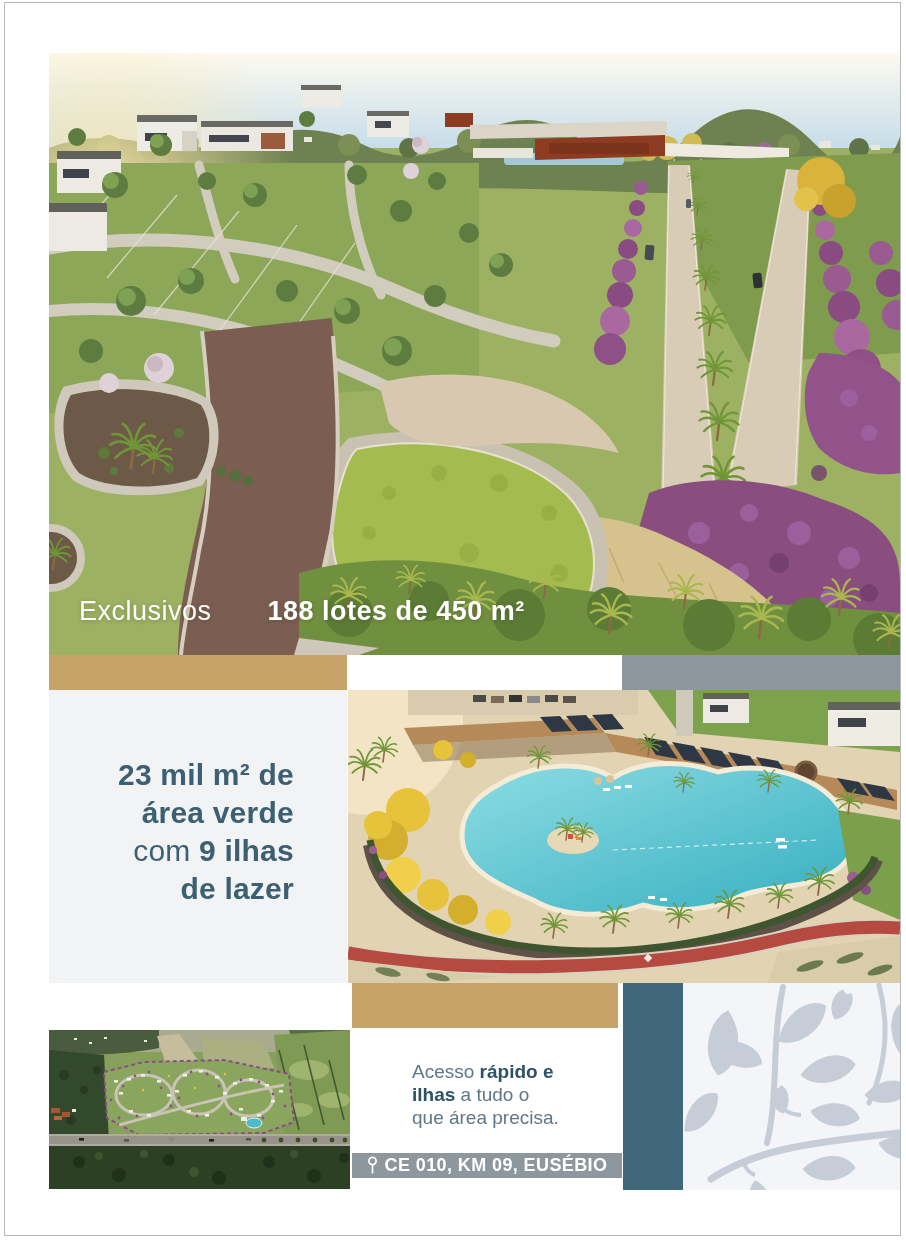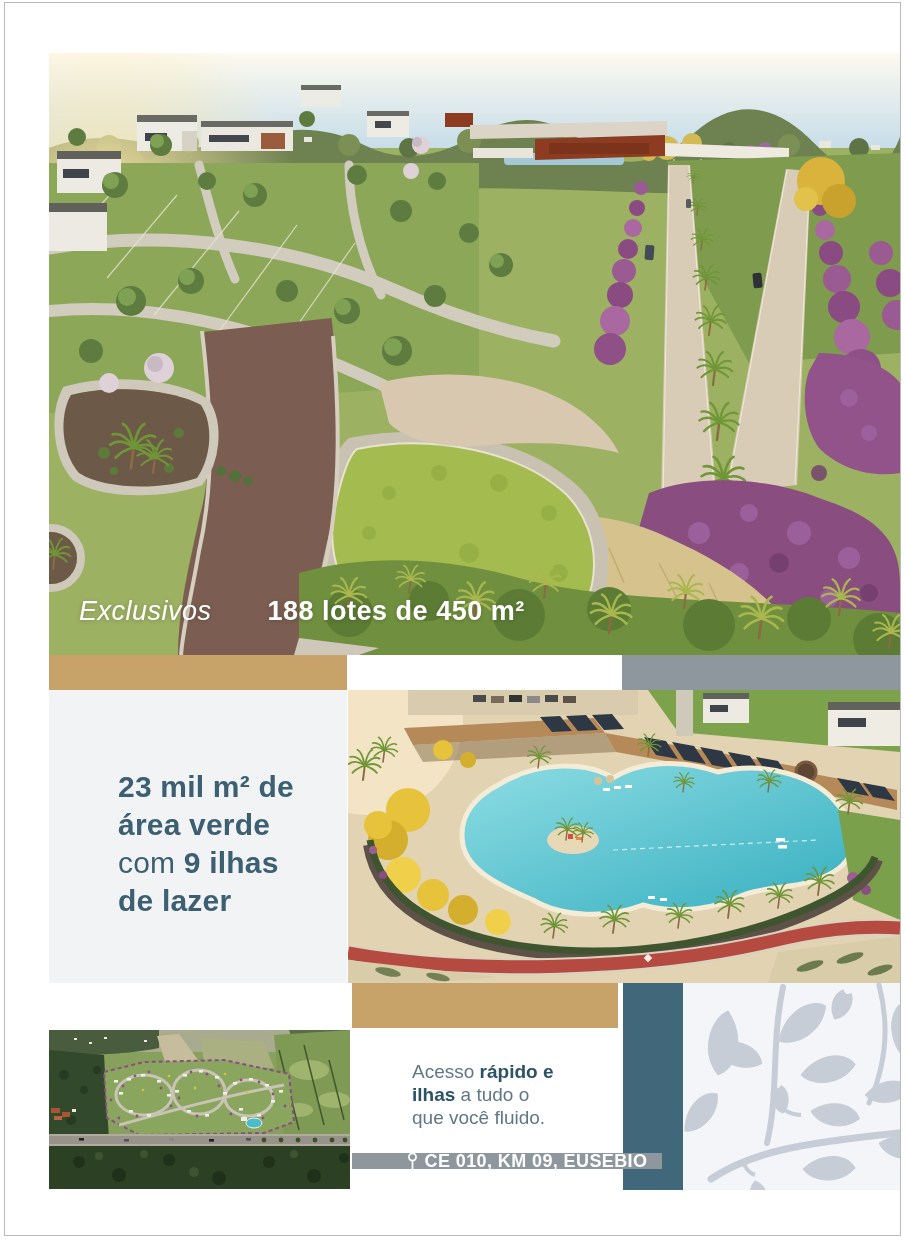--- a/index.html
+++ b/index.html
@@ -8,50 +8,50 @@
     font-family:"Liberation Sans", sans-serif;overflow:hidden;
   }
   .page-border{position:absolute;left:4px;top:2px;width:897px;height:1234px;
     border:1px solid #b9b9b9;box-sizing:border-box;pointer-events:none;z-index:50;}
 
   
   .hero{position:absolute;left:49px;top:53px;width:851px;height:602px;overflow:hidden;}
   .hero svg{display:block;}
   .hero-caption{position:absolute;left:30px;top:543px;color:#ffffff;font-size:27px;
     letter-spacing:.5px;white-space:nowrap;text-shadow:0 1px 4px rgba(40,30,20,.25);}
-  .w-reg{font-weight:400;font-style:italic;} .w-bold{font-weight:700;margin-left:48px;}
+  .w-reg{font-weight:400;} .w-bold{font-weight:700;margin-left:48px;}
 
   
   .band-gold{position:absolute;left:49px;top:655px;width:298px;height:35px;background:#c7a369;}
   .band-gray{position:absolute;left:622px;top:655px;width:278px;height:35px;background:#8f979e;}
 
   
   .green-panel{position:absolute;left:49px;top:690px;width:298px;height:293px;background:#f2f3f5;}
-  .green-heading{position:absolute;left:69px;top:78px;font-size:30px;line-height:38px;
-    font-weight:700;color:#3c6072;letter-spacing:.2px;}
+  .green-heading{position:absolute;left:69px;top:66px;font-size:30px;line-height:38px;
+    font-weight:700;color:#3c6072;letter-spacing:.2px;text-align:right;}
   .green-heading .light{font-weight:400;}
 
   
   .pool{position:absolute;left:348px;top:690px;width:552px;height:293px;overflow:hidden;}
 
   
   .gold2{position:absolute;left:352px;top:983px;width:266px;height:45px;background:#c7a369;}
   .teal-bar{position:absolute;left:623px;top:983px;width:60px;height:207px;background:#41687a;}
   .leaf-panel{position:absolute;left:683px;top:983px;width:217px;height:207px;background:#f3f5f8;}
   .leaf-panel svg{display:block;}
 
   .aerial{position:absolute;left:49px;top:1030px;width:301px;height:159px;overflow:hidden;}
 
   .access-box{position:absolute;left:352px;top:1028px;width:270px;height:114px;background:#ffffff;}
   .access-text{position:absolute;left:60px;top:32px;font-size:19px;line-height:23px;color:#5f7787;}
   .access-text .b{font-weight:700;color:#2c5266;}
 
-  .loc-bar{position:absolute;left:352px;top:1153px;width:270px;height:16px;background:#8f979e;
+  .loc-bar{position:absolute;left:352px;top:1153px;width:270px;height:25px;background:#8f979e;
     display:flex;align-items:center;justify-content:center;gap:7px;color:#ffffff;
-    font-weight:700;font-size:18px;letter-spacing:.4px;padding-left:40px;}
+    font-weight:700;font-size:18px;letter-spacing:.4px;}
   .loc-bar svg{display:block;}
 </style>
 </head>
 <body>
 
 <div class="page-border"></div>
 
 <div class="hero">
   <svg width="851" height="602" viewBox="0 0 851 602" xmlns="http://www.w3.org/2000/svg">
     <defs>
@@ -712,21 +712,21 @@
         <circle cx="245" cy="124" r="4"></circle>
         <circle cx="95" cy="124" r="4"></circle>
       </g>
   </svg>
 </div>
 
 <div class="access-box">
   <div class="access-text">
     <div><span>Acesso </span><span class="b">rápido e</span></div>
     <div><span class="b">ilhas</span><span> a tudo o</span></div>
-    <div>que você fluido.</div>
+    <div>que área precisa.</div>
   </div>
 </div>
 
 <div class="loc-bar">
   <svg width="11" height="19" viewBox="0 0 11 19">
     <circle cx="5.5" cy="5" r="3.6" fill="none" stroke="#ffffff" stroke-width="1.7"></circle>
     <line x1="5.5" y1="8.8" x2="5.5" y2="17.5" stroke="#ffffff" stroke-width="1.7"></line>
   </svg>
   <span>CE 010, KM 09, EUSÉBIO</span>
 </div>

